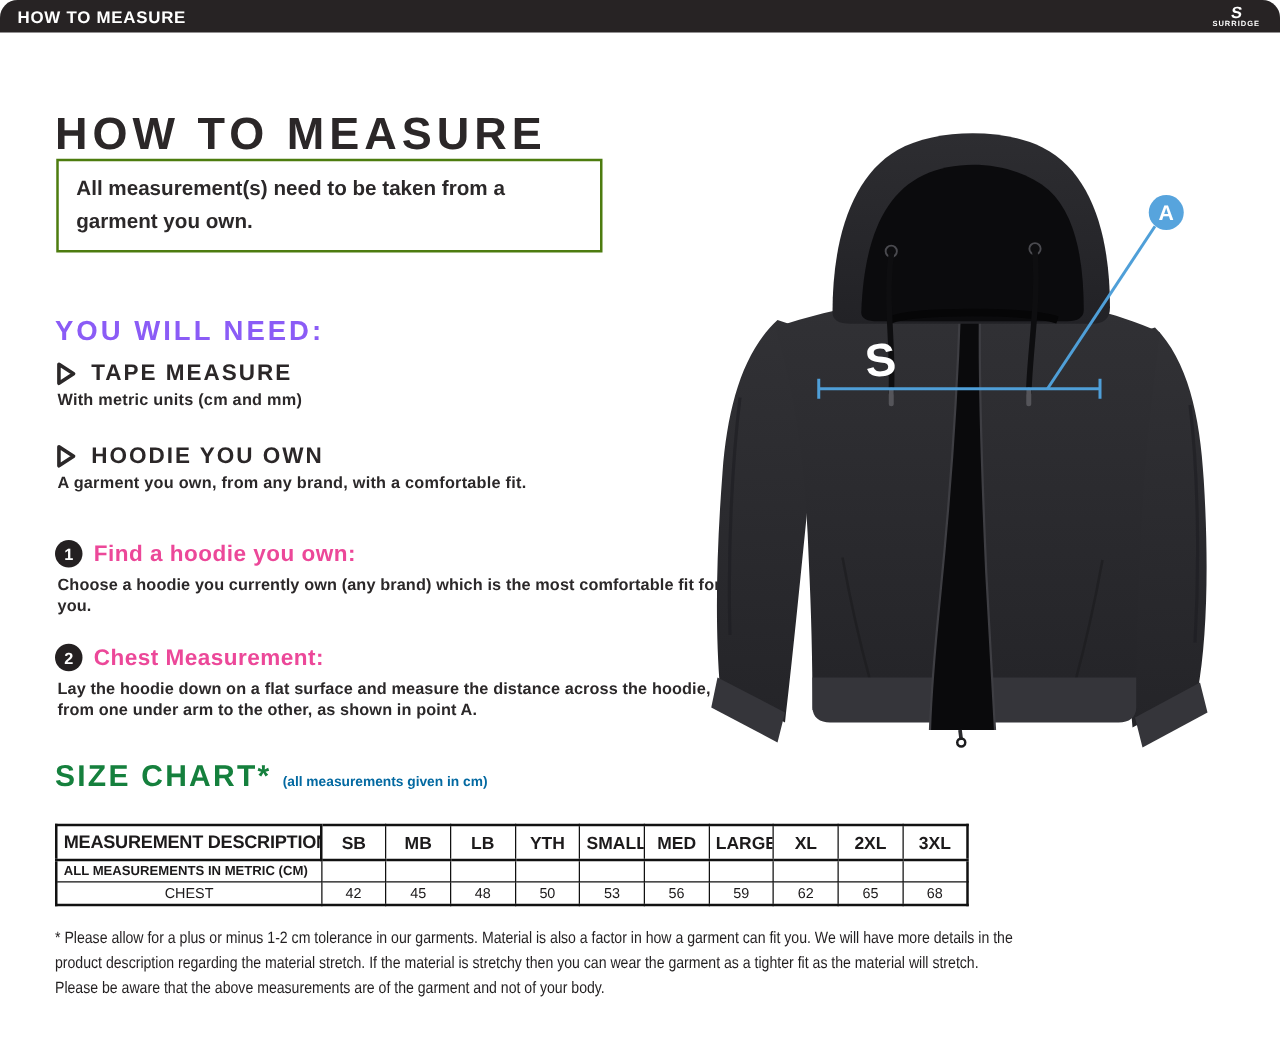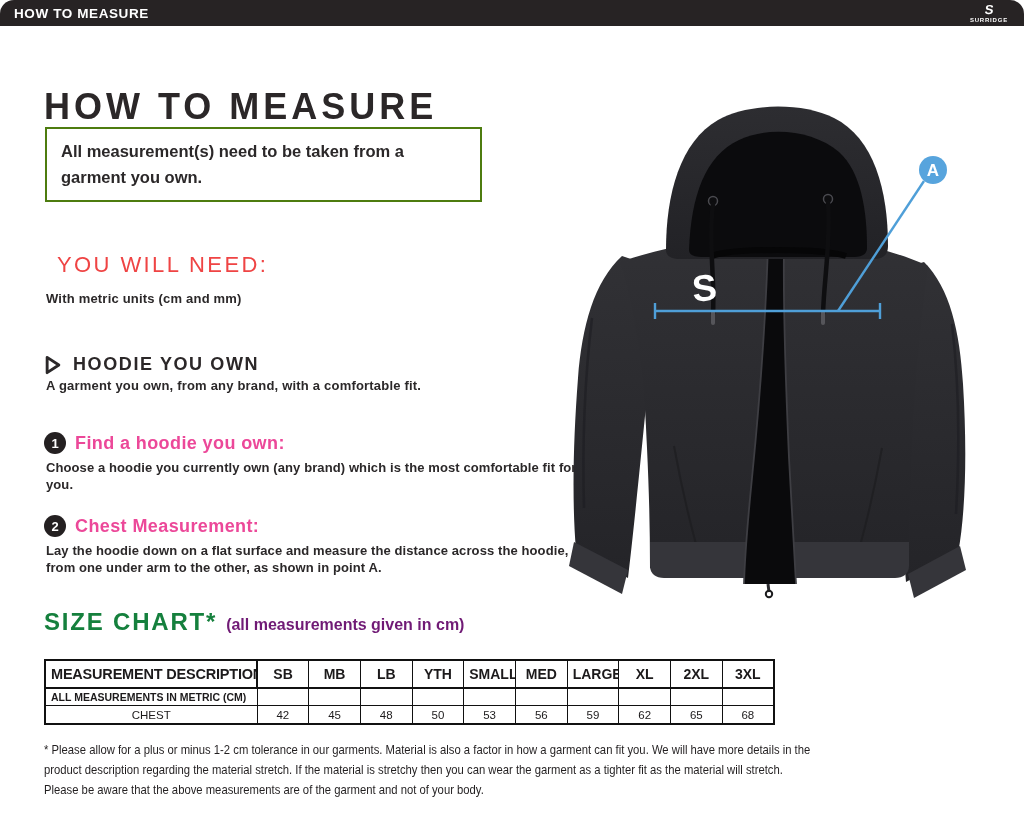--- a/index.html
+++ b/index.html
@@ -15,22 +15,22 @@
   .brand-s{color:#fff;font-size:13px;font-weight:bold;transform:skewX(-8deg);line-height:1;}
   .brand-name{color:#fff;font-size:6px;font-weight:bold;letter-spacing:.8px;margin-top:1px;}
 
   
   .h1{position:absolute;left:44px;top:62px;font-size:36px;font-weight:bold;letter-spacing:4px;
       color:#2b2728;white-space:nowrap;}
   .notice-box{position:absolute;left:45px;top:127px;width:437px;box-sizing:border-box;
       border:2px solid #4d7c0f;padding:10px 14px;}
   .notice-box p{margin:0;font-size:16.5px;font-weight:bold;line-height:1.55;color:#2b2829;}
 
-  .h2{position:absolute;left:57px;font-size:22px;font-weight:normal;letter-spacing:2.4px;
-      color:#ef4444;white-space:nowrap;}
+  .h2{position:absolute;left:44px;font-size:22px;font-weight:bold;letter-spacing:2.4px;
+      color:#8b5cf6;white-space:nowrap;}
   .h2.need{top:234px;}
 
   .need-item{position:absolute;left:44px;width:545px;}
   .need-item.first{top:288px;}
   .need-item.second{top:354px;}
   .need-head{display:flex;align-items:center;gap:11px;}
   .tri{width:18px;height:20px;flex:0 0 auto;}
   .need-label{font-size:18px;font-weight:bold;letter-spacing:1.6px;color:#2b2728;white-space:nowrap;}
   .need-desc{margin:3px 0 0 2px;font-size:13px;font-weight:bold;letter-spacing:.2px;color:#2b2829;}
 
@@ -39,21 +39,21 @@
   .step.two{top:515px;}
   .step-head{display:flex;align-items:center;gap:9px;}
   .step-num{width:22px;height:22px;border-radius:50%;background:#242021;color:#fff;
       font-size:13px;font-weight:bold;display:flex;align-items:center;justify-content:center;flex:0 0 auto;}
   .step-title{font-size:18px;font-weight:bold;letter-spacing:.4px;color:#ec4899;white-space:nowrap;}
   .step-desc{margin:6px 0 0 2px;font-size:13px;font-weight:bold;letter-spacing:.1px;
       line-height:1.3;color:#2b2829;}
 
   .sizechart-head{position:absolute;left:44px;top:608px;display:flex;align-items:baseline;gap:9px;white-space:nowrap;}
   .sizechart-head .big{font-size:24px;font-weight:bold;letter-spacing:1.8px;color:#15803d;}
-  .sizechart-head .small{font-size:16px;font-weight:bold;color:#701a75;}
+  .sizechart-head .small{font-size:11px;font-weight:bold;color:#0369a1;}
 
   
   table.size{position:absolute;left:44px;top:659px;width:731px;border-collapse:collapse;
       table-layout:fixed;border:2px solid #111;}
   table.size col.c0{width:212px;}
   table.size th,table.size td{border:1px solid #111;padding:0 5px;color:#1c1a1b;overflow:hidden;white-space:nowrap;}
   table.size thead th{height:26px;border-bottom:2px solid #111;}
   th.desc{font-size:14.5px;text-align:left;border-right:2px solid #111 !important;letter-spacing:-.2px;}
   th.sz{font-size:14px;text-align:center;}
   tr.metric td{height:16px;}
@@ -84,20 +84,26 @@
 
   <h1 class="h1">HOW TO MEASURE</h1>
 
   <div class="notice-box">
     <p>All measurement(s) need to be taken from a garment you own.</p>
   </div>
 
   <h2 class="h2 need">YOU WILL NEED:</h2>
 
   <div class="need-item first">
+    <div class="need-head">
+      <svg class="tri" viewBox="0 0 20 22">
+        <path d="M3.5,2.5 L16.5,11 L3.5,19.5 Z" fill="none" stroke="#2b2829" stroke-width="3.2" stroke-linejoin="round"></path>
+      </svg>
+      <span class="need-label">TAPE MEASURE</span>
+    </div>
     <p class="need-desc">With metric units (cm and mm)</p>
   </div>
 
   <div class="need-item second">
     <div class="need-head">
       <svg class="tri" viewBox="0 0 20 22">
         <path d="M3.5,2.5 L16.5,11 L3.5,19.5 Z" fill="none" stroke="#2b2829" stroke-width="3.2" stroke-linejoin="round"></path>
       </svg>
       <span class="need-label">HOODIE YOU OWN</span>
     </div>

